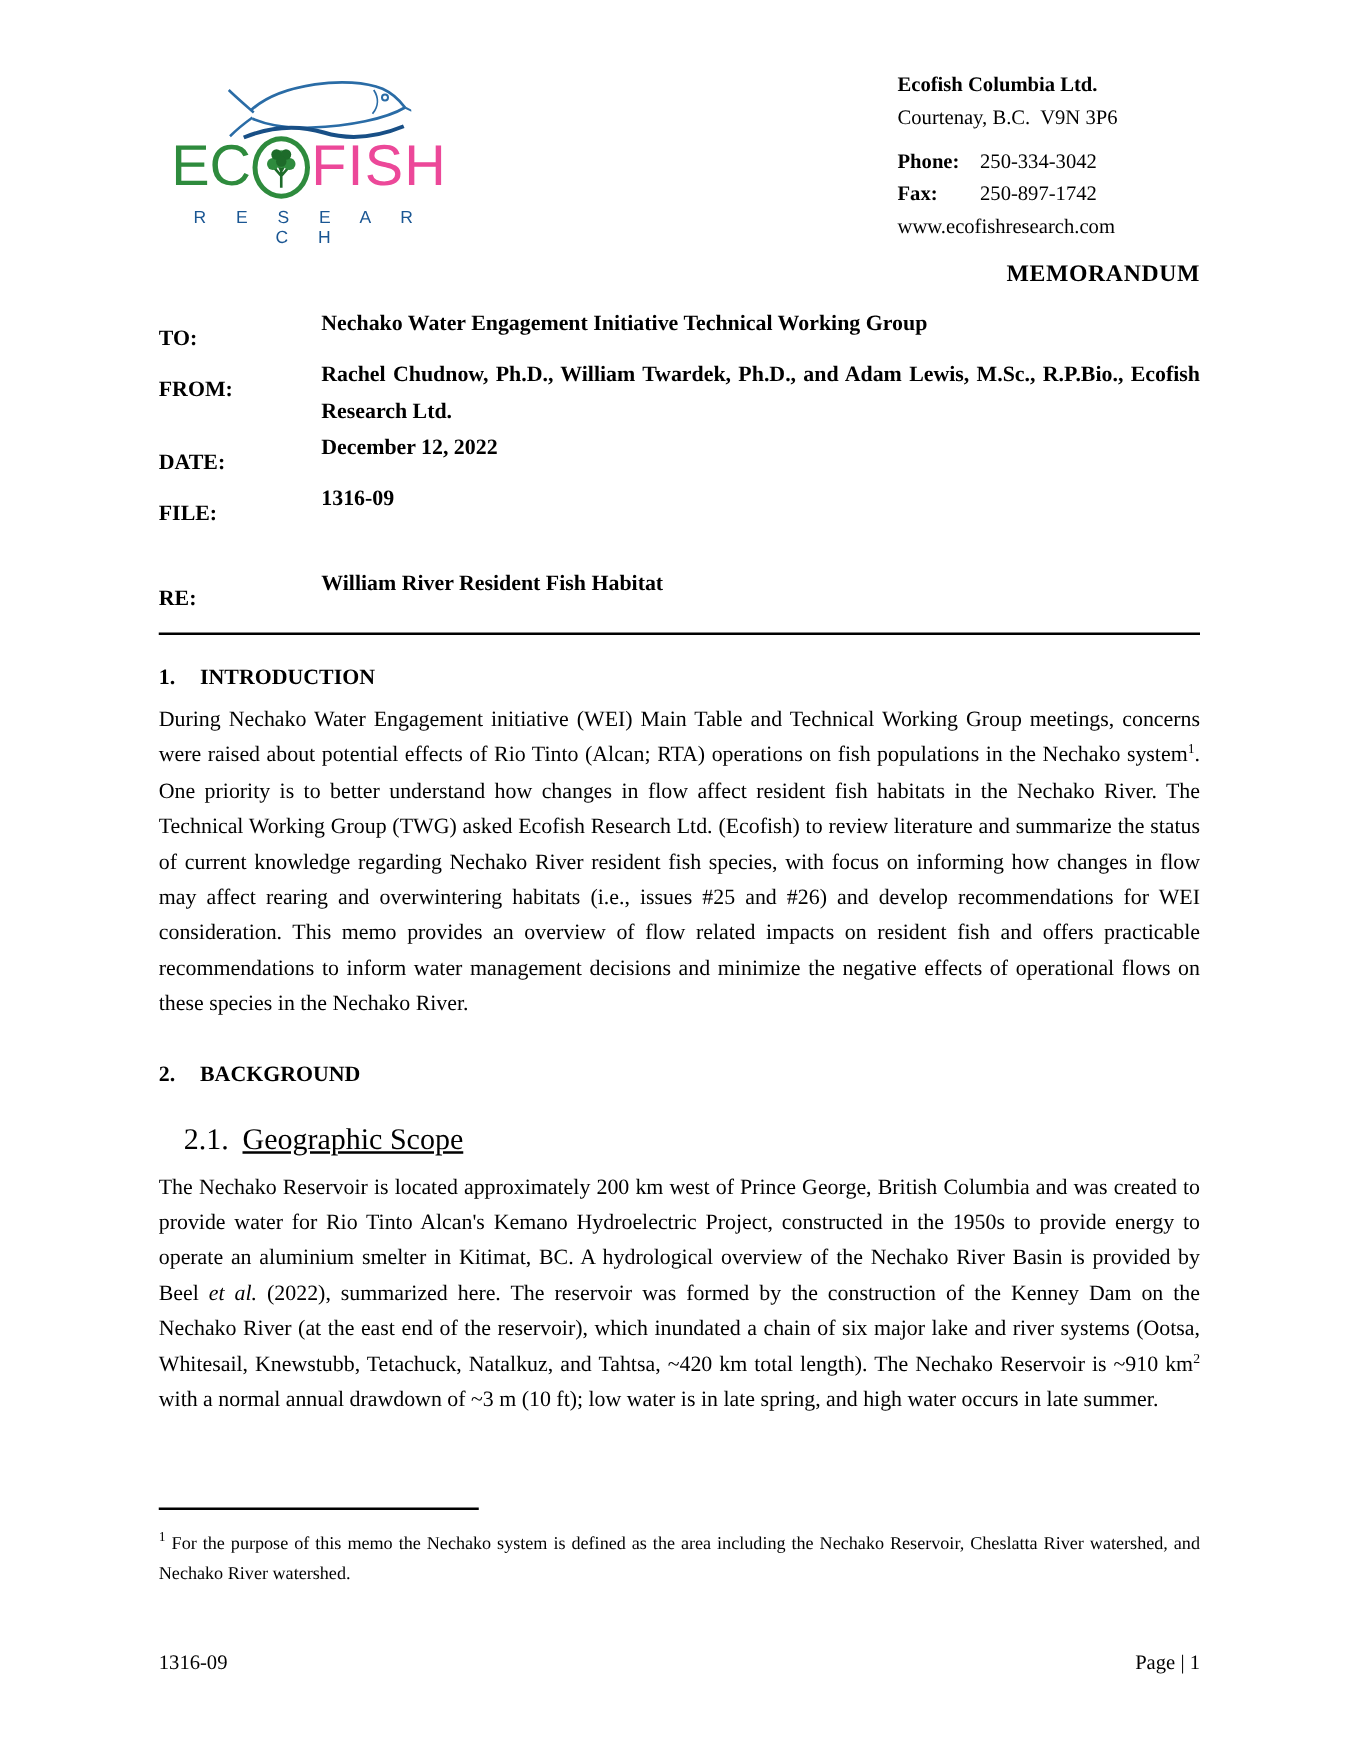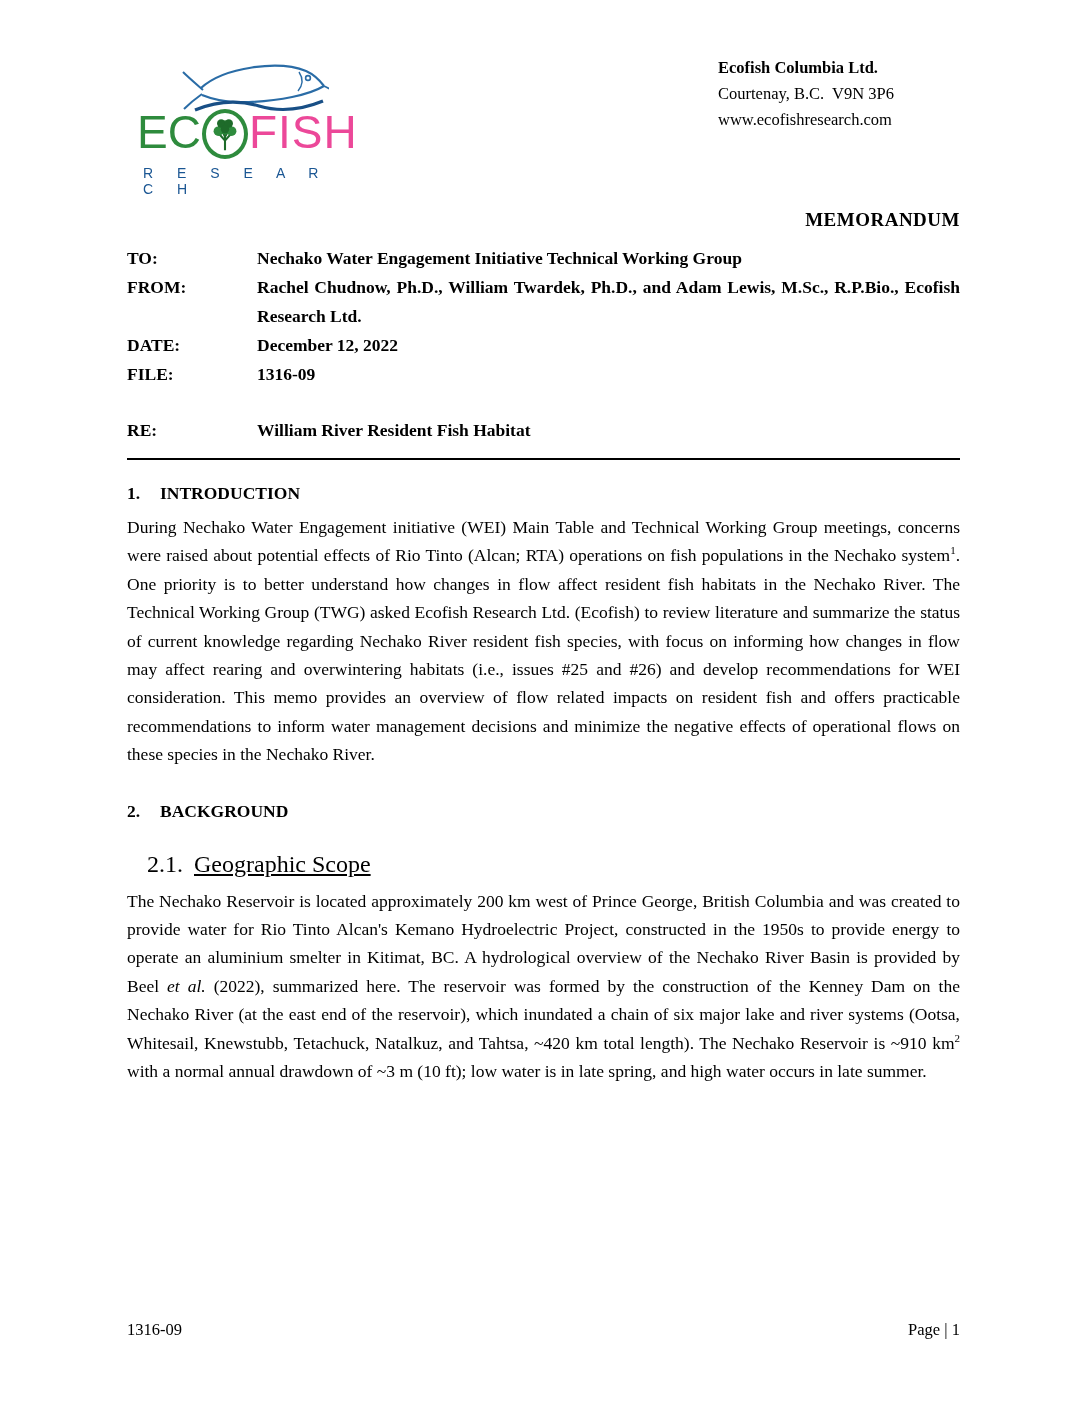--- a/index.html
+++ b/index.html
@@ -19,33 +19,33 @@
   .letterhead{display:flex;justify-content:space-between;align-items:flex-start;}
   .logo{width:215px;margin-left:10px;}
   .logo .fish-wrap{margin-left:42px;height:60px;}
   .logo-word{display:flex;align-items:flex-start;font-family:"Liberation Sans",sans-serif;
              line-height:1;margin-top:-6px;}
   .logo-ec{color:#2e8b3d;font-size:46px;letter-spacing:0px;}
   .o-ring{width:42px;height:42px;border:4px solid #2e8b3d;border-radius:50%;
           display:inline-flex;align-items:center;justify-content:center;margin:0 1px;}
   .logo-fish-txt{color:#ec4899;font-size:46px;letter-spacing:1px;}
   .logo-research{font-family:"Liberation Sans",sans-serif;color:#1a5693;
-                 font-size:14px;letter-spacing:10px;margin-top:6px;padding-left:6px;}
+                 font-size:14px;letter-spacing:10px;margin-top:6px;padding-left:6px;text-align:center;}
 
   .contact{width:242px;font-size:16.5px;line-height:26px;}
   .contact .company{font-weight:bold;}
   .contact .pf{margin-top:9px;}
   .contact .row{display:flex;}
   .contact .row .lbl{width:66px;font-weight:bold;flex:none;}
 
   
   .memo-title{text-align:right;font-weight:bold;font-size:19px;margin-top:12px;letter-spacing:.5px;}
   .fields{margin-top:13px;font-weight:bold;font-size:17.5px;}
   .frow{display:flex;line-height:29px;}
-  .frow .flabel{width:130px;flex:none;}
+  .frow .flabel{width:130px;flex:none;margin-top:12px;}
   .frow .fvalue{flex:1;text-align:justify;}
   .re-row{margin-top:27px;}
   .rule{border:none;border-top:2.5px solid #000;margin:13px 0 0 0;}
 
   
   .section-h{display:flex;font-size:17.5px;font-weight:bold;margin:23px 0 0 0;}
   .section-h .num{width:33px;flex:none;}
   .sub-h{margin:29px 0 0 20px;font-size:24px;}
   .sub-h .num{margin-right:11px;}
   .sub-h .title{text-decoration:underline;}
@@ -94,20 +94,30 @@
           </svg>
         </span>
         <span class="logo-fish-txt">FISH</span>
       </div>
       <div class="logo-research">R E S E A R C H</div>
     </div>
 
     <div class="contact">
       <div class="company">Ecofish Columbia Ltd.</div>
       <div>Courtenay, B.C.&nbsp; V9N 3P6</div>
+      <div class="pf">
+        <div class="row">
+          <span class="lbl">Phone:</span>
+          <span>250-334-3042</span>
+        </div>
+        <div class="row">
+          <span class="lbl">Fax:</span>
+          <span>250-897-1742</span>
+        </div>
+      </div>
       <div>www.ecofishresearch.com</div>
     </div>
   </header>
 
   <div class="memo-title">MEMORANDUM</div>
 
   <div class="fields">
     <div class="frow">
       <span class="flabel">TO:</span>
       <span class="fvalue">Nechako Water Engagement Initiative Technical Working Group</span>
@@ -140,19 +150,23 @@
 
   <h2 class="section-h s2">
     <span class="num">2.</span>
     <span>BACKGROUND</span>
   </h2>
   <div class="sub-h">
     <span class="num">2.1.</span><span class="title">Geographic Scope</span>
   </div>
   <p class="para"><span>The Nechako Reservoir is located approximately 200 km west of Prince George, British Columbia and was created to provide water for Rio Tinto Alcan's Kemano Hydroelectric Project, constructed in the 1950s to provide energy to operate an aluminium smelter in Kitimat, BC. A hydrological overview of the Nechako River Basin is provided by Beel </span><em>et al.</em><span> (2022), summarized here. The reservoir was formed by the construction of the Kenney Dam on the Nechako River (at the east end of the reservoir), which inundated a chain of six major lake and river systems (Ootsa, Whitesail, Knewstubb, Tetachuck, Natalkuz, and Tahtsa, ~420 km total length). The Nechako Reservoir is ~910 km</span><sup>2</sup><span> with a normal annual drawdown of ~3 m (10 ft); low water is in late spring, and high water occurs in late summer.</span></p>
 
+  <div class="footnote-block">
+    <hr class="fn-rule">
+    <p class="fn"><sup>1</sup><span> For the purpose of this memo the Nechako system is defined as the area including the Nechako Reservoir, Cheslatta River watershed, and Nechako River watershed.</span></p>
+  </div>
 
   <footer class="page-footer">
     <span>1316-09</span>
     <span>Page | 1</span>
   </footer>
 
 </div>
 
 </body></html>

